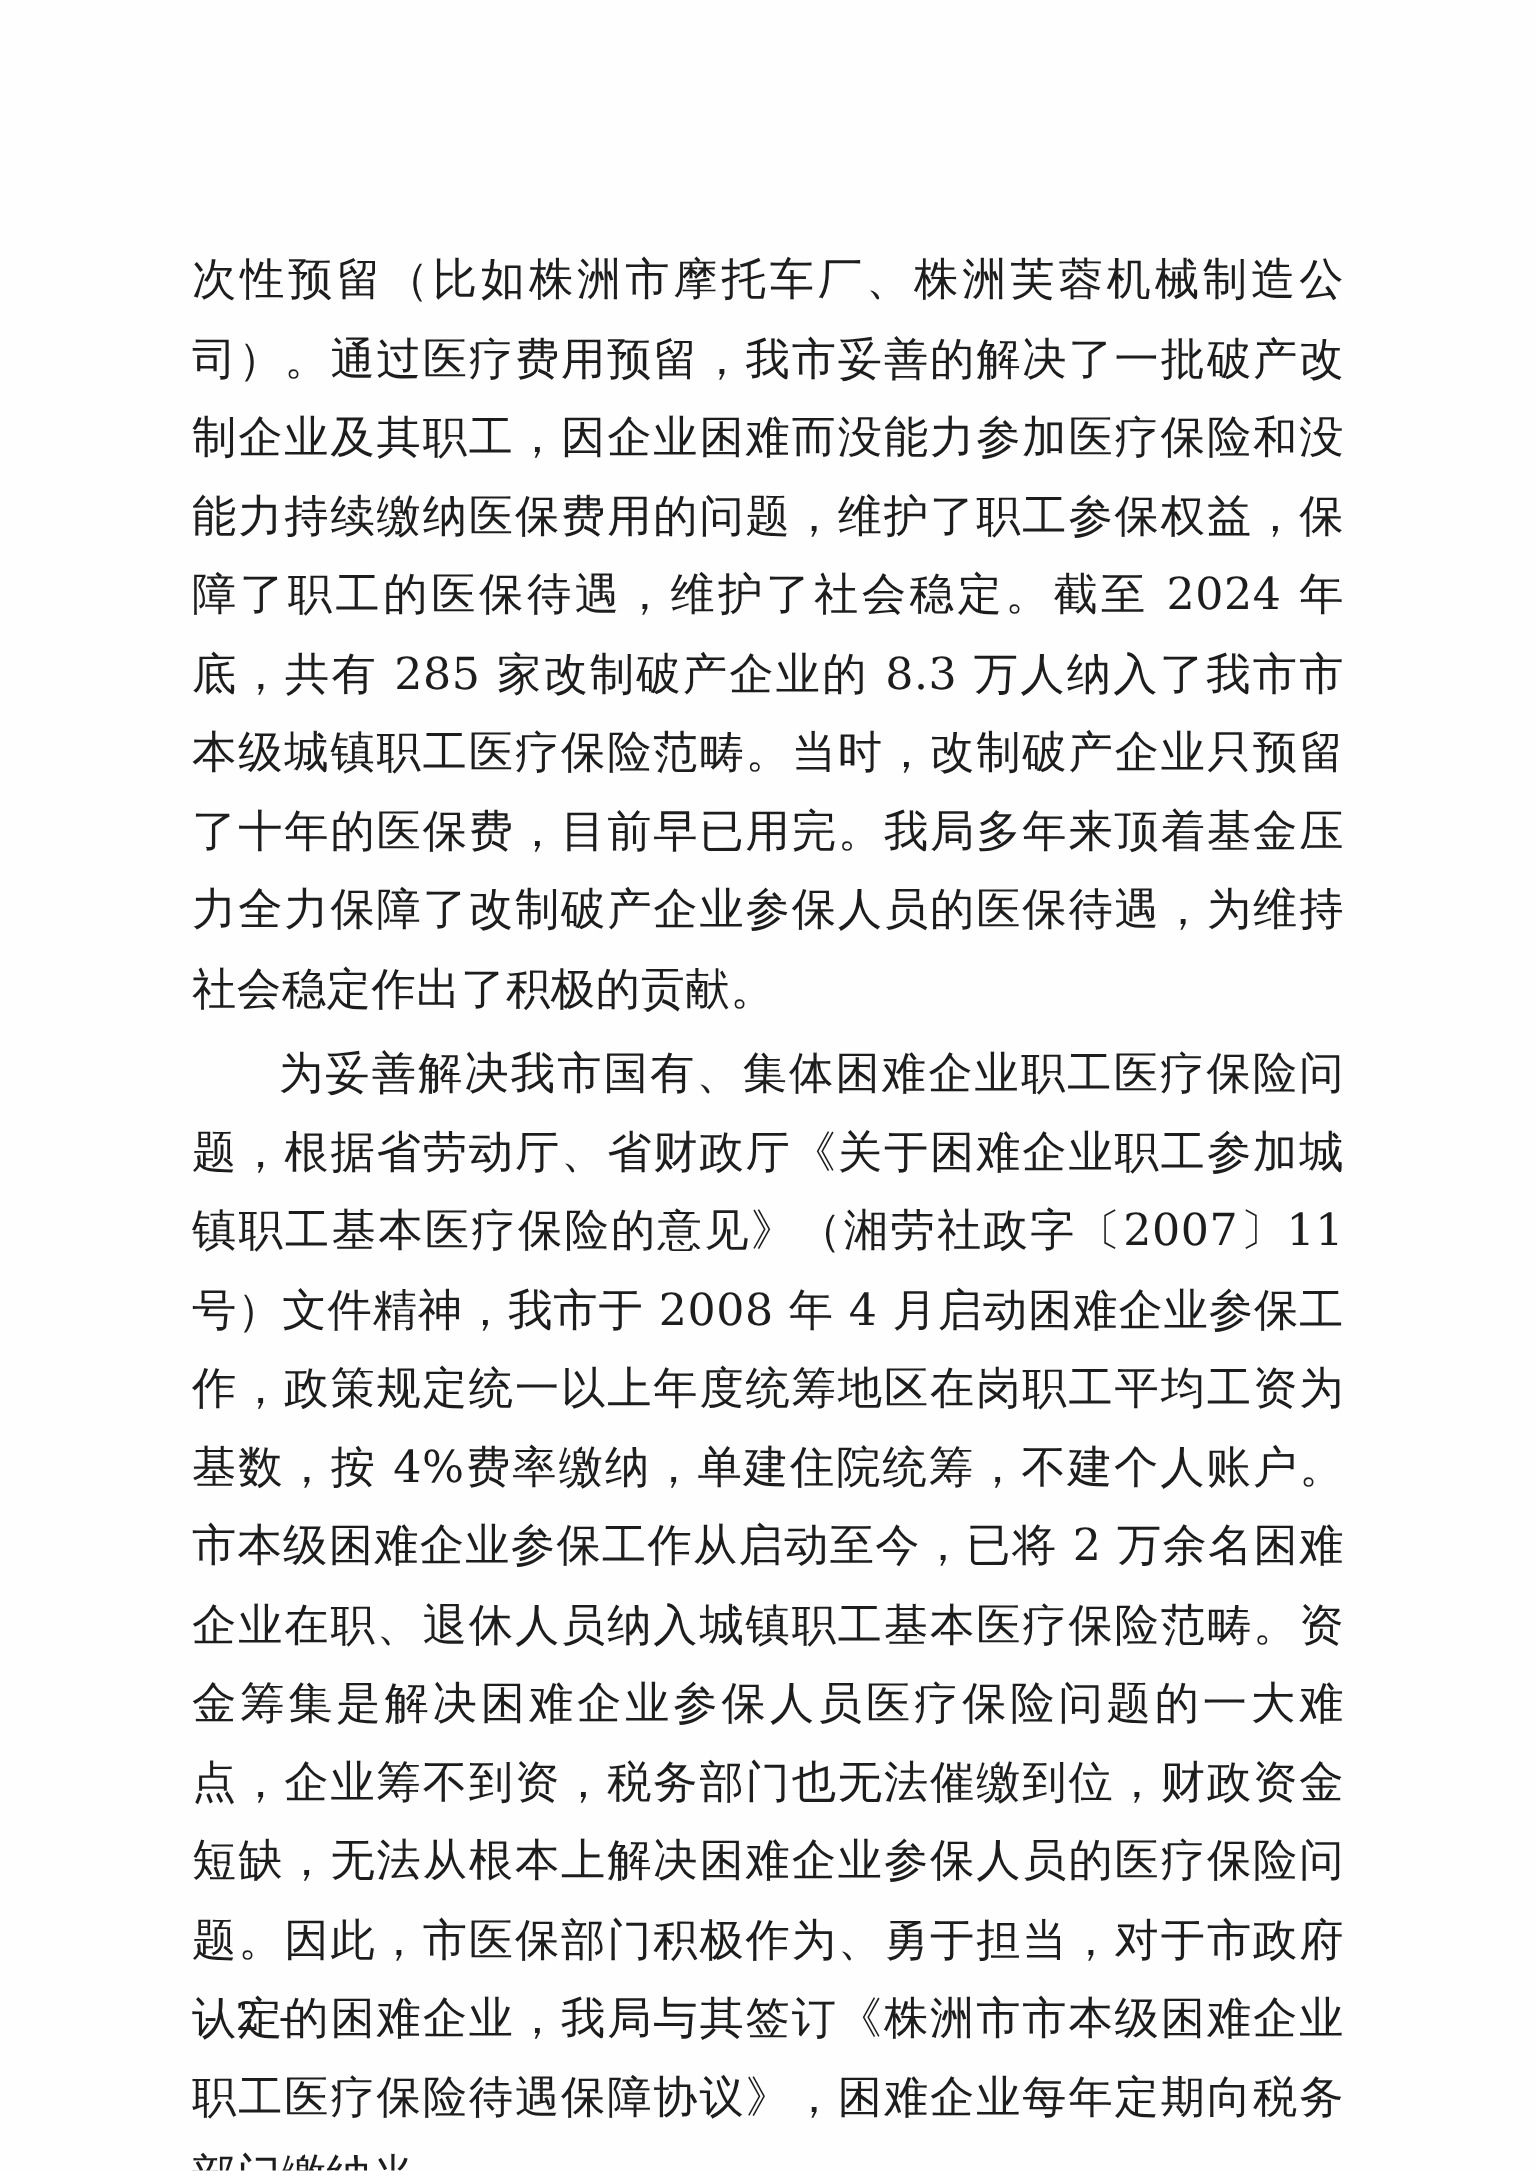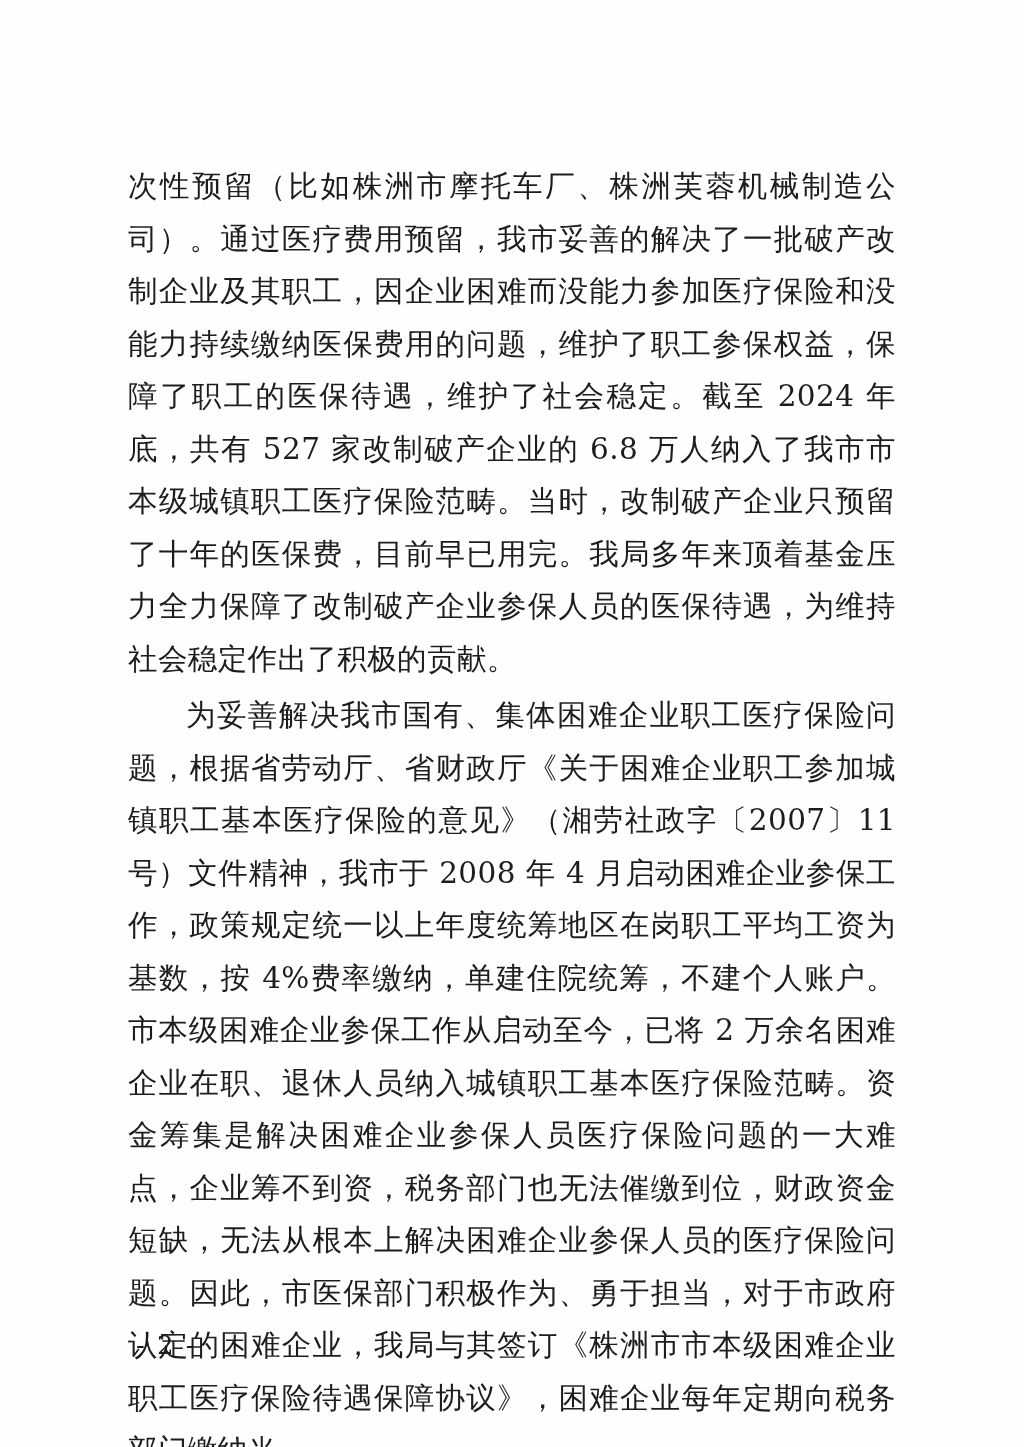--- a/index.html
+++ b/index.html
@@ -57,19 +57,19 @@
   .page-number .pn-inner {
     display: inline-block;
     padding-left: 8px;
   }
 </style>
 </head>
 <body>
 
 <div class="page">
   <div class="page-body">
-    <p class="para">次性预留（比如株洲市摩托车厂、株洲芙蓉机械制造公司）。通过医疗费用预留，我市妥善的解决了一批破产改制企业及其职工，因企业困难而没能力参加医疗保险和没能力持续缴纳医保费用的问题，维护了职工参保权益，保障了职工的医保待遇，维护了社会稳定。截至 2024 年底，共有 527 家改制破产企业的 6.8 万人纳入了我市市本级城镇职工医疗保险范畴。当时，改制破产企业只预留了十年的医保费，目前早已用完。我局多年来顶着基金压力全力保障了改制破产企业参保人员的医保待遇，为维持社会稳定作出了积极的贡献。</p>
+    <p class="para">次性预留（比如株洲市摩托车厂、株洲芙蓉机械制造公司）。通过医疗费用预留，我市妥善的解决了一批破产改制企业及其职工，因企业困难而没能力参加医疗保险和没能力持续缴纳医保费用的问题，维护了职工参保权益，保障了职工的医保待遇，维护了社会稳定。截至 2024 年底，共有 285 家改制破产企业的 8.3 万人纳入了我市市本级城镇职工医疗保险范畴。当时，改制破产企业只预留了十年的医保费，目前早已用完。我局多年来顶着基金压力全力保障了改制破产企业参保人员的医保待遇，为维持社会稳定作出了积极的贡献。</p>
     <p class="para indent">为妥善解决我市国有、集体困难企业职工医疗保险问题，根据省劳动厅、省财政厅《关于困难企业职工参加城镇职工基本医疗保险的意见》（湘劳社政字〔2007〕11 号）文件精神，我市于 2008 年 4 月启动困难企业参保工作，政策规定统一以上年度统筹地区在岗职工平均工资为基数，按 4%费率缴纳，单建住院统筹，不建个人账户。市本级困难企业参保工作从启动至今，已将 2 万余名困难企业在职、退休人员纳入城镇职工基本医疗保险范畴。资金筹集是解决困难企业参保人员医疗保险问题的一大难点，企业筹不到资，税务部门也无法催缴到位，财政资金短缺，无法从根本上解决困难企业参保人员的医疗保险问题。因此，市医保部门积极作为、勇于担当，对于市政府认定的困难企业，我局与其签订《株洲市市本级困难企业职工医疗保险待遇保障协议》，困难企业每年定期向税务部门缴纳当</p>
   </div>
   <div class="page-number">
     <span class="pn-inner">- 2 -</span>
   </div>
 </div>
 
 </body></html>

